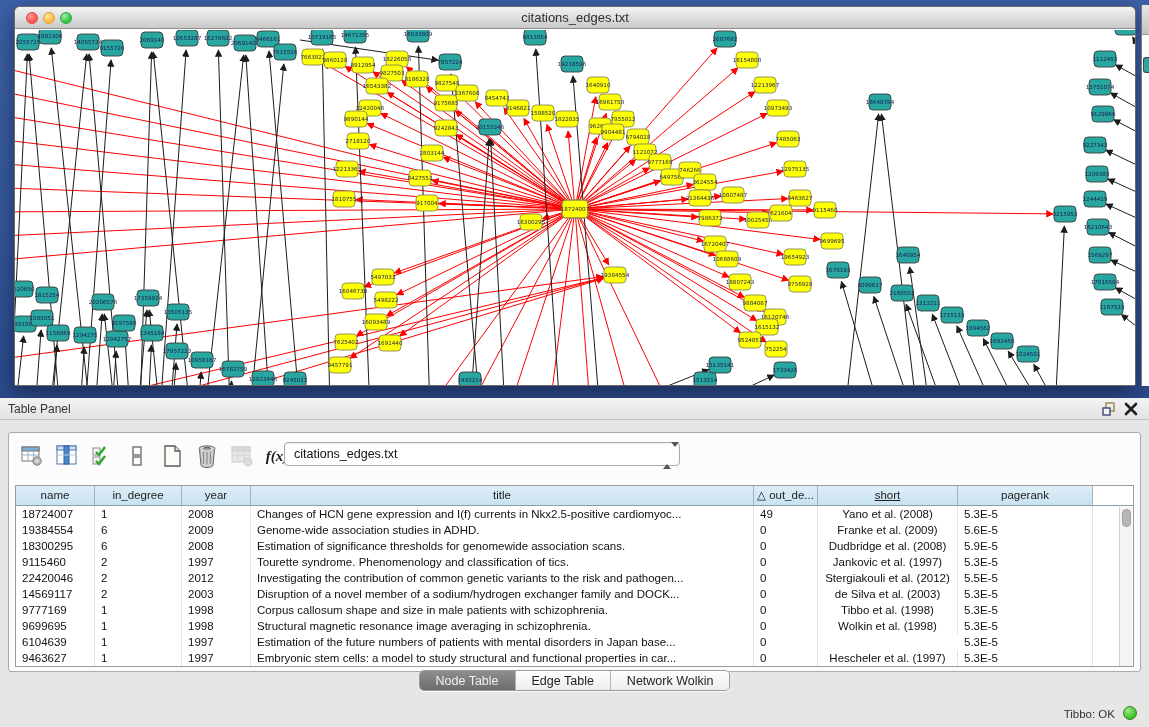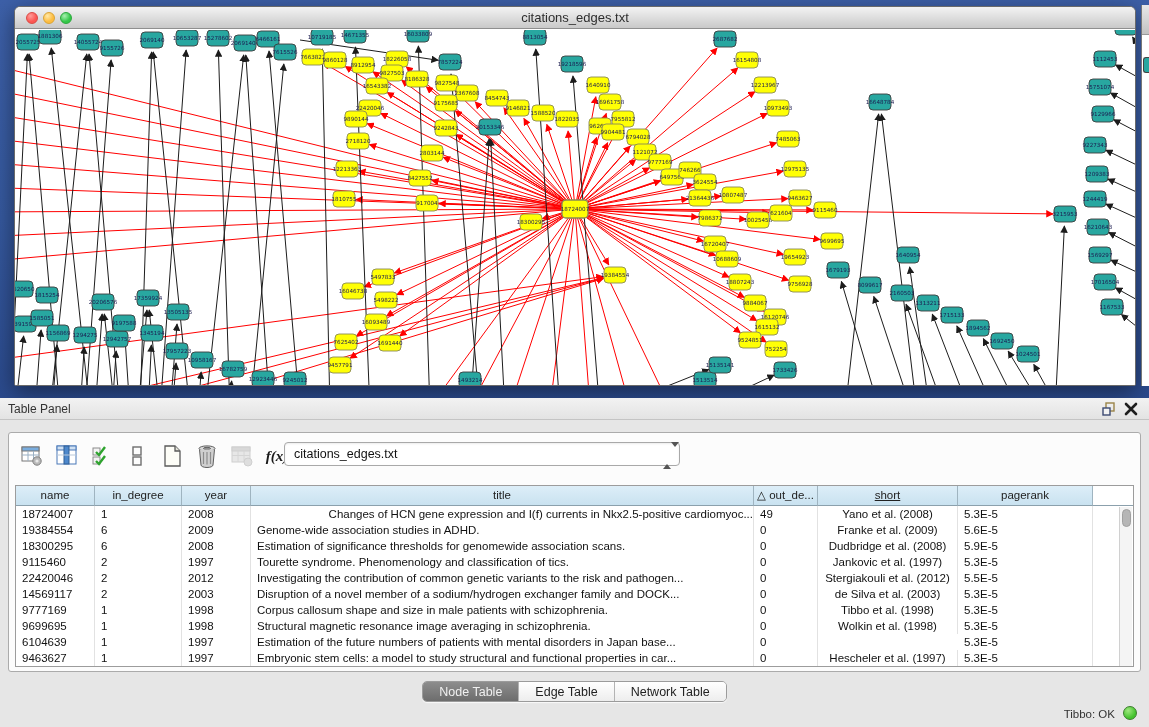--- a/index.html
+++ b/index.html
@@ -63,21 +63,21 @@
   .gbody .row { display:flex; height:16px; cursor:default; }
   .gbody .cell { flex:none; font-size:11.5px; color:#111; line-height:16px; padding-left:6px;
     border-right:1px solid #e2e2e2; overflow:hidden; white-space:nowrap; }
   .gbody .cell.center { text-align:center; padding-left:0; }
 
   .vscroll { position:absolute; right:1px; top:21px; width:13px; height:160px; background:#f4f4f4;
     border-left:1px solid #d0d0d0; }
   .vscroll .thumb { position:absolute; left:2px; top:2px; width:9px; height:18px; background:#b6b6b6;
     border-radius:5px; border:1px solid #a0a0a0; cursor:grab; }
 
-  .tabs { position:absolute; left:0; right:0; top:283px; display:flex; justify-content:center; }
+  .tabs { position:absolute; left:0; right:0; top:272px; display:flex; justify-content:center; }
   .seg { display:flex; border:1px solid #9b9b9b; border-radius:5px; overflow:hidden; height:21px;
     box-shadow:0 1px 1px rgba(255,255,255,.8); }
   .seg .tab { padding:0 16px; font-size:12.5px; line-height:20px; background:linear-gradient(180deg,#ffffff,#ededed);
     color:#222; border-right:1px solid #b3b3b3; cursor:pointer; }
   .seg .tab:last-child { border-right:none; }
   .seg .tab.sel { background:linear-gradient(180deg,#8d8d8d,#6d6d6d); color:#f0f0f0; }
 
   .statusbar { position:absolute; left:0; right:0; bottom:0; height:26px; }
   .statusbar .mem { position:absolute; right:34px; top:7px; font-size:11.5px; color:#333; }
   .statusbar .dot { position:absolute; right:12px; top:5px; width:14px; height:14px; border-radius:50%;
@@ -878,21 +878,21 @@
           <div class="hc" style="width: 64px;">△ out_de...</div>
           <div class="hc" style="width: 140px; text-decoration: underline;">short</div>
           <div class="hc" style="width: 135px;">pagerank</div>
           <div class="hc" style="width: 40px; border-right: none; background: rgb(255, 255, 255); border-bottom: 1px solid rgb(139, 160, 172);"></div>
         </div>
       <div class="gbody" id="grid-body">
           <div class="row">
             <div class="cell" style="width: 79px;">18724007</div>
             <div class="cell" style="width: 87px;">1</div>
             <div class="cell" style="width: 69px;">2008</div>
-            <div class="cell" style="width: 503px; text-align: right;">Changes of HCN gene expression and I(f) currents in Nkx2.5-positive cardiomyoc...</div>
+            <div class="cell" style="width: 503px;">Changes of HCN gene expression and I(f) currents in Nkx2.5-positive cardiomyoc...</div>
             <div class="cell" style="width: 64px;">49</div>
             <div class="cell center" style="width: 140px;">Yano et al. (2008)</div>
             <div class="cell" style="width: 135px;">5.3E-5</div>
           </div>
           <div class="row">
             <div class="cell" style="width: 79px;">19384554</div>
             <div class="cell" style="width: 87px;">6</div>
             <div class="cell" style="width: 69px;">2009</div>
             <div class="cell" style="width: 503px;">Genome-wide association studies in ADHD.</div>
             <div class="cell" style="width: 64px;">0</div>
@@ -975,21 +975,21 @@
       <div class="vscroll">
         <div class="thumb"></div>
       </div>
     </div>
   </div>
 
   <div class="tabs">
     <div class="seg" id="seg-tabs">
         <div class="tab sel">Node Table</div>
         <div class="tab">Edge Table</div>
-        <div class="tab">Network Table</div>
+        <div class="tab">Network Wolkin</div>
       </div>
   </div>
 
   <div class="statusbar">
     <span class="mem">Tibbo: OK</span>
     <span class="dot"></span>
   </div>
 </div>
 
 </body></html>

